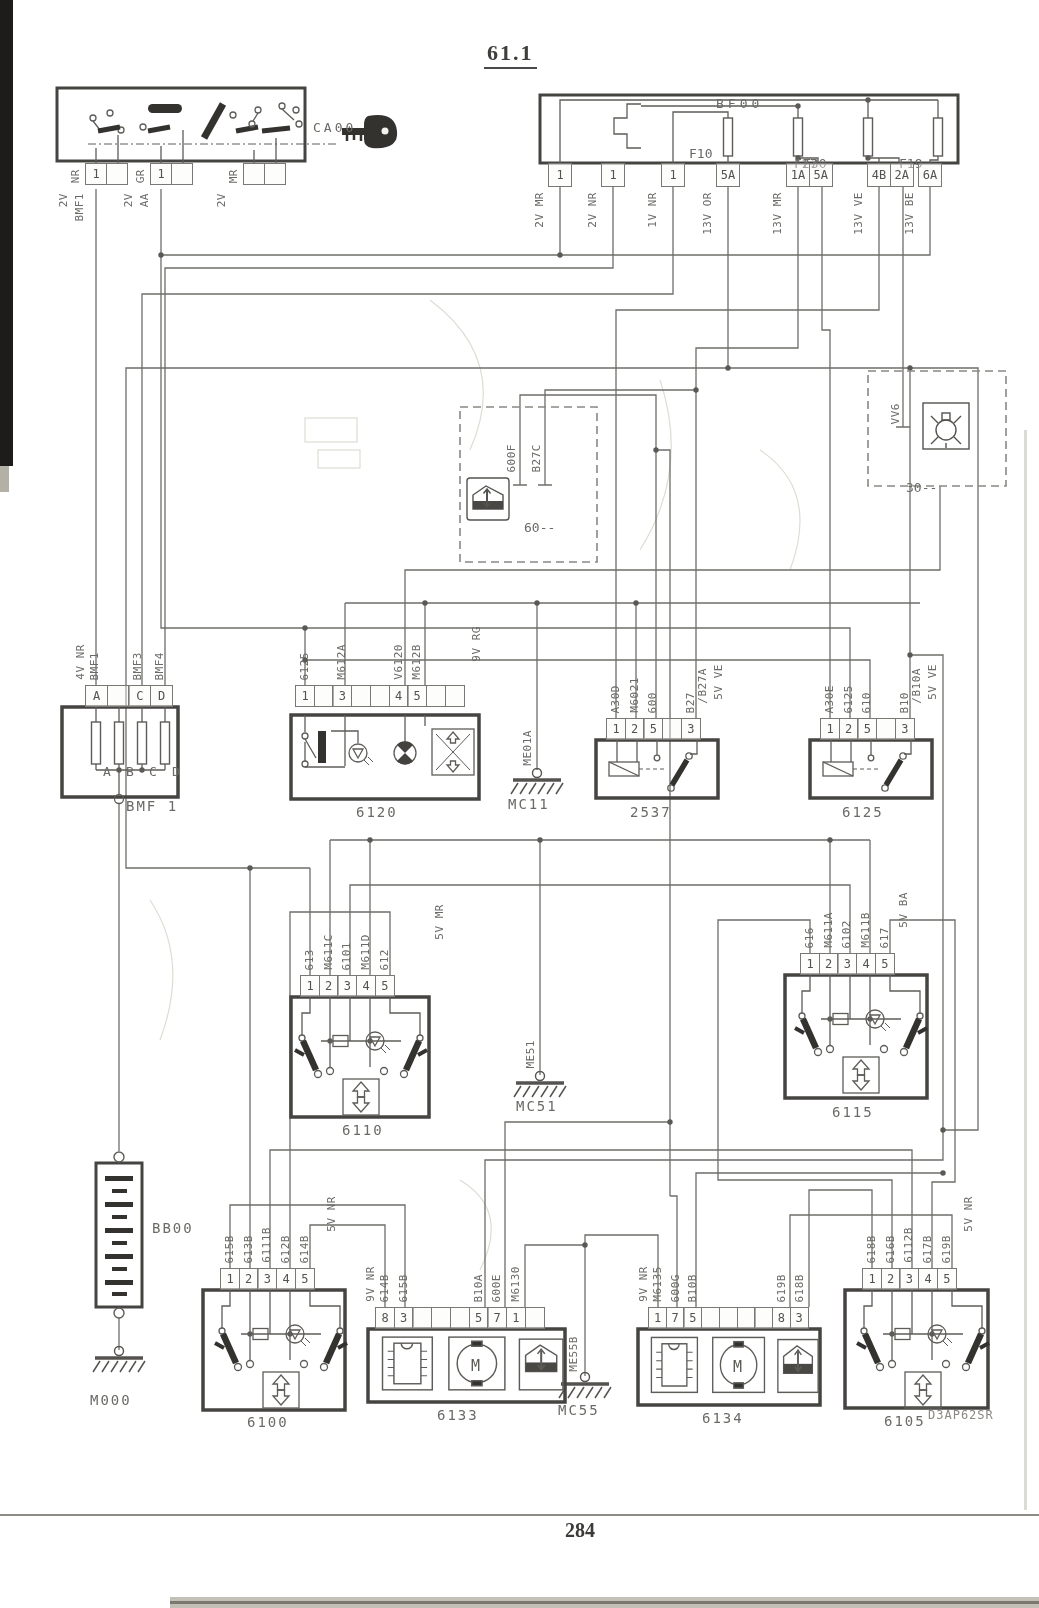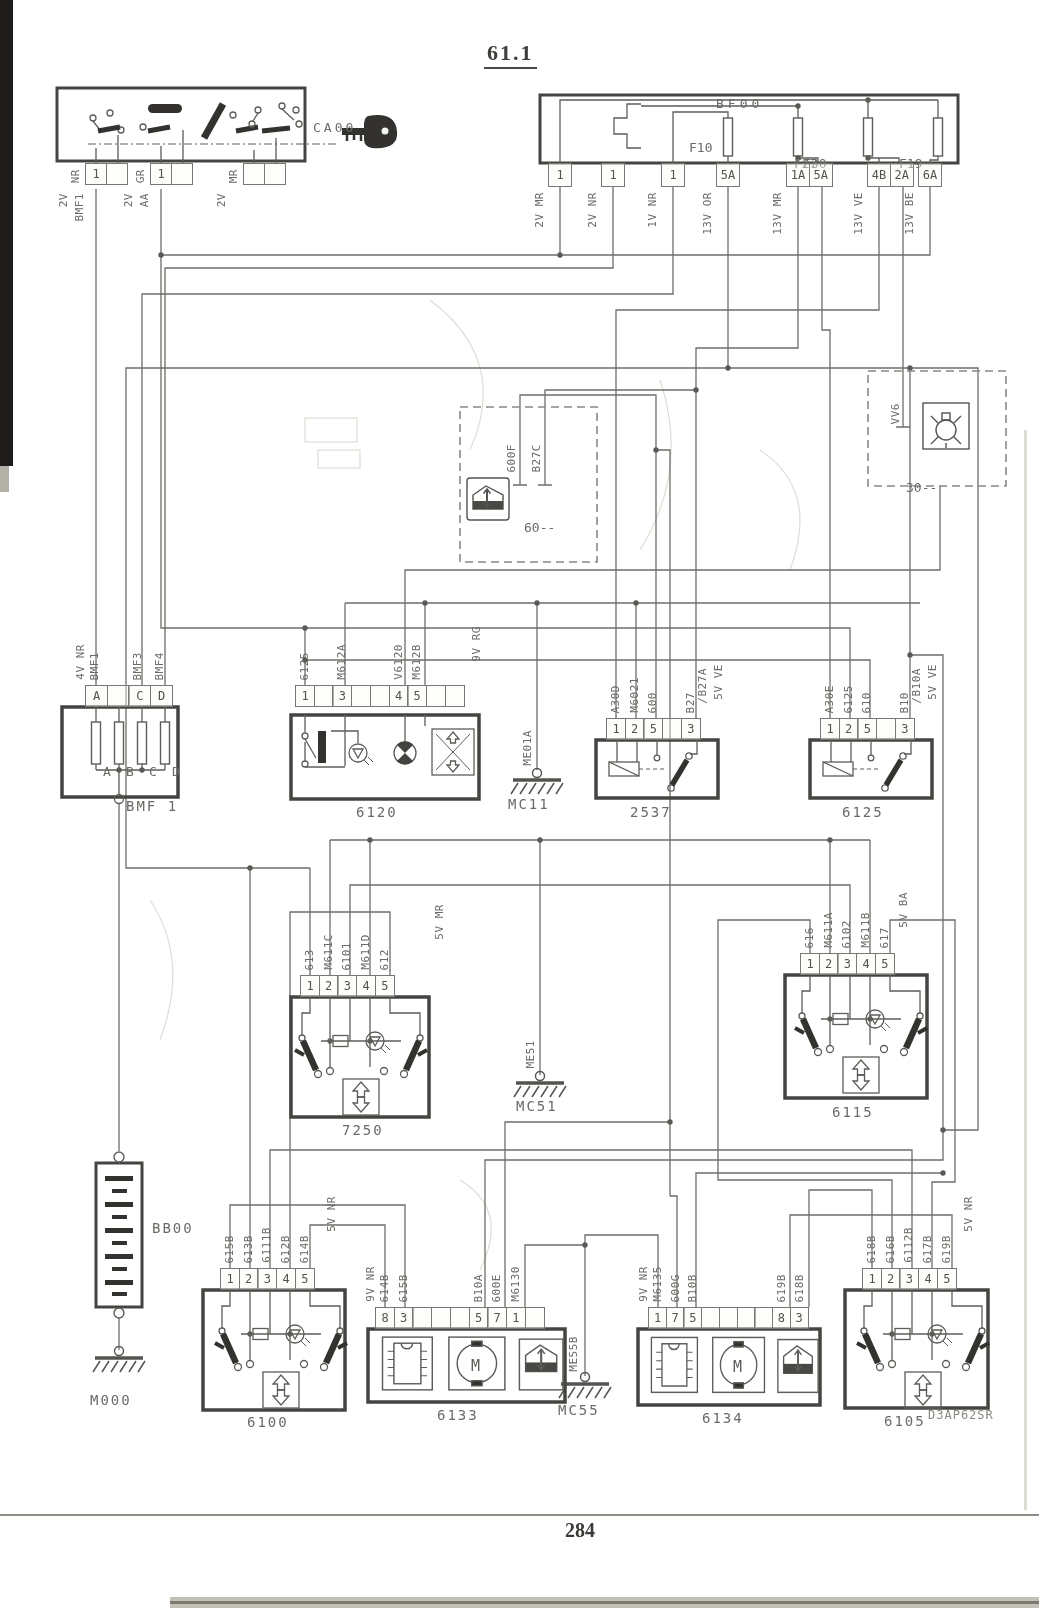--- a/index.html
+++ b/index.html
@@ -396,21 +396,21 @@
         </div>
         <div class="pin">
           <div class="cell"></div>
         </div>
       </div>
     <div class="vu side">MR</div>
     <div class="vd n1">2V</div>
   </div>
 
   <div class="abs small" style="left:716px;top:68px;letter-spacing:4px">BF00</div>
-  <div class="abs small" style="left:689px;top:112px">F10</div>
+  <div class="abs small" style="left:689px;top:118px">F10</div>
   <div class="abs small" style="left:794px;top:128px">F27</div>
   <div class="abs small" style="left:803px;top:128px">F30</div>
   <div class="abs small" style="left:899px;top:128px">F19</div>
 
   <div class="bfg cw24" style="left:548px">
     <div class="cells">
         <div class="pin">
           <div class="cell">1</div>
         </div>
       </div>
@@ -658,21 +658,21 @@
       <div class="wl">M611D</div>
 
       </div>
       <div class="pin">
         <div class="cell">5</div>
       <div class="wl">612</div>
 
       </div>
     </div>
   <div class="vu" style="left:433px;bottom:668px">5V MR</div>
-  <div class="name" style="left:342px;top:1122px">7250</div>
+  <div class="name" style="left:342px;top:1122px">6110</div>
 
   <div class="row cw20" style="left:800px;top:953px">
 
   <div class="pin">
         <div class="cell">1</div>
       <div class="wl">616</div>
 
       </div>
       <div class="pin">
         <div class="cell">2</div>

